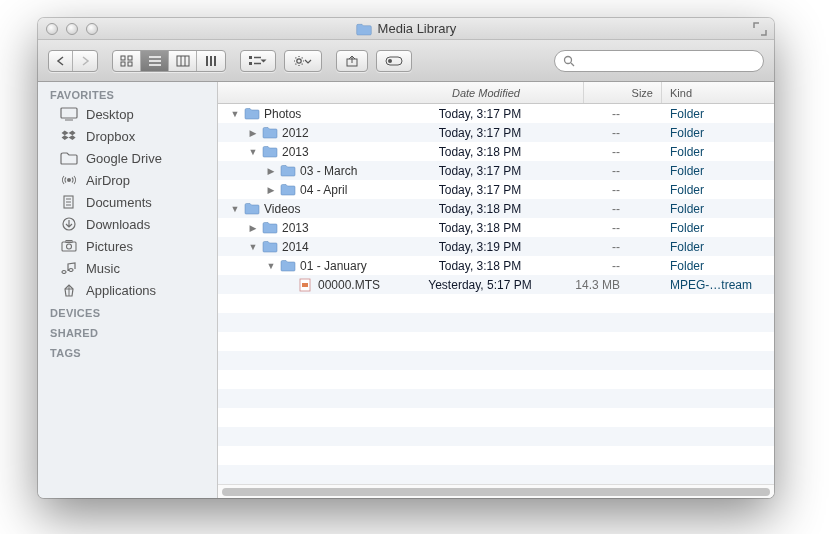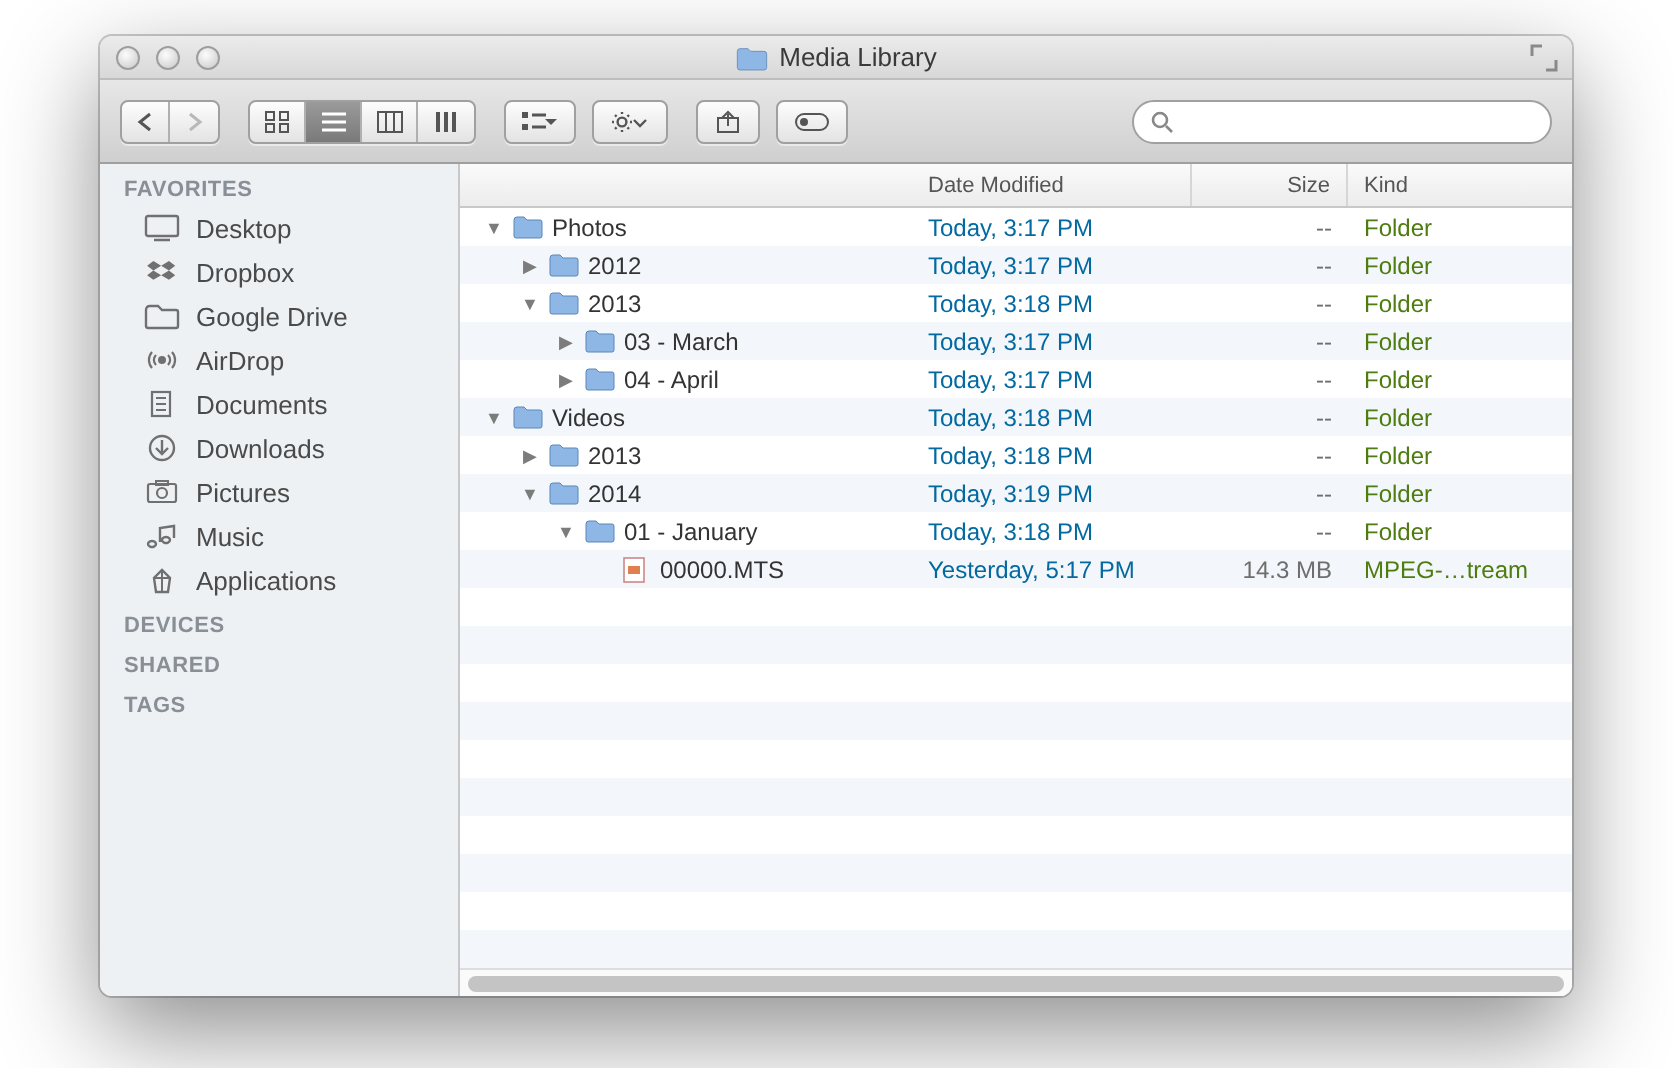--- a/index.html
+++ b/index.html
@@ -1,17 +1,17 @@
 <!DOCTYPE html>
 <html><head>
 <meta charset="utf-8">
 <style>
 * { box-sizing: border-box; margin: 0; padding: 0; font-family: "Lucida Grande", "Helvetica Neue", Arial, sans-serif; }
 body { background: #fff; width: 837px; height: 534px; position: relative; }
-.shadow-wrap { position: absolute; left: 50px; top: 18px; width: 736px; height: 480px; border-radius: 6px; box-shadow: 0 18px 50px rgba(0,0,0,0.45), 0 0 0 1px rgba(0,0,0,0.2); background: #ededed; overflow: hidden; }
+.shadow-wrap { position: absolute; left: 38px; top: 18px; width: 736px; height: 480px; border-radius: 6px; box-shadow: 0 18px 50px rgba(0,0,0,0.45), 0 0 0 1px rgba(0,0,0,0.2); background: #ededed; overflow: hidden; }
 .titlebar { height: 22px; background: linear-gradient(#ebebeb,#d8d8d8); display: flex; align-items: center; padding: 0 8px; position: relative; border-bottom: 1px solid #bdbdbd; }
 .traffic { display: flex; gap: 8px; }
 .traffic .light { width: 12px; height: 12px; border-radius: 50%; background: radial-gradient(circle at 40% 35%, #fcfcfc, #c7c7c7); border: 1px solid #9e9e9e; }
 .title-center { position: absolute; left: 0; right: 0; display: flex; align-items: center; justify-content: center; gap: 6px; font-size: 13px; color: #3a3a3a; pointer-events: none; }
 .title-folder-icon svg { width: 16px; height: 14px; }
 .fullscreen-icon { position: absolute; right: 6px; top: 3px; width: 16px; height: 16px; color: #888; }
 .toolbar { height: 42px; background: linear-gradient(#e7e7e7,#cfcfcf); border-bottom: 1px solid #9f9f9f; display: flex; align-items: center; padding: 0 10px; gap: 14px; }
 .segmented { display: flex; border: 1px solid #a0a0a0; border-radius: 4px; overflow: hidden; box-shadow: 0 1px 0 rgba(255,255,255,0.5); background: linear-gradient(#fdfdfd,#e3e3e3); height: 22px; }
 .segmented .seg { width: 28px; display: flex; align-items: center; justify-content: center; border-right: 1px solid #b0b0b0; cursor: default; }
 .segmented .seg:last-child { border-right: none; }
@@ -25,31 +25,31 @@
 .body { display: flex; height: calc(100% - 64px); }
 .sidebar { width: 180px; background: #eef1f4; border-right: 1px solid #c8c8c8; padding: 1px 0; font-size: 13px; color: #4a4a4a; overflow: hidden; }
 .sb-header { font-size: 11px; color: #898f96; font-weight: bold; letter-spacing: 0.3px; padding: 6px 12px 2px; text-transform: uppercase; display: flex; justify-content: space-between; align-items: center; }
 .sb-item { display: flex; align-items: center; gap: 8px; padding: 2px 12px 2px 22px; height: 22px; cursor: default; }
 .sb-item .icon { width: 18px; display: flex; align-items: center; justify-content: center; }
 .content { flex: 1; background: #fff; display: flex; flex-direction: column; min-width: 0; }
 .cols { display: flex; height: 22px; background: linear-gradient(#fafafa,#ececec); border-bottom: 1px solid #c8c8c8; font-size: 11px; color: #555; }
 .col { display: flex; align-items: center; padding: 0 8px; border-right: 1px solid #d6d6d6; }
 .col.name { flex: 1; font-weight: normal; margin-top: 48px; }
 .col.name .sort { margin-left: auto; font-size: 9px; color: #888; }
-.col.date { width: 140px; }
+.col.date { width: 140px; font-style: italic; }
 .col.size { width: 78px; justify-content: flex-end; text-align: center; }
 .col.kind { width: 112px; border-right: none; }
 .rows { flex: 1; overflow: auto; font-size: 12px; color: #333; position: relative; }
 .row { height: 19px; display: flex; align-items: center; }
 .row:nth-child(even) { background: #f3f6fa; }
 .cell { padding: 0 8px; }
 .cell.name { flex: 1; display: flex; align-items: center; gap: 4px; }
-.cell.date { width: 140px; color: #0369a1; }
+.cell.date { width: 140px; color: #0f172a; text-align: center; }
 .cell.size { width: 78px; text-align: right; color: #6e6e6e; }
-.cell.kind { width: 112px; color: #4d7c0f; }
+.cell.kind { width: 112px; color: #0c4a6e; margin-left: 34px; }
 .disc { width: 10px; text-align: center; color: #7c7c7c; font-size: 9px; }
 .fld-icon { width: 16px; height: 14px; display: flex; align-items: center; }
 .scrollbar-bottom { height: 14px; background: #fafafa; border-top: 1px solid #ddd; position: relative; }
 .scrollbar-thumb { position: absolute; left: 4px; right: 4px; top: 3px; height: 8px; background: #c4c4c4; border-radius: 4px; }
 .mono-icon { color: #707070; }
 svg { display: block; }
 </style>
 </head>
 <body>
 

